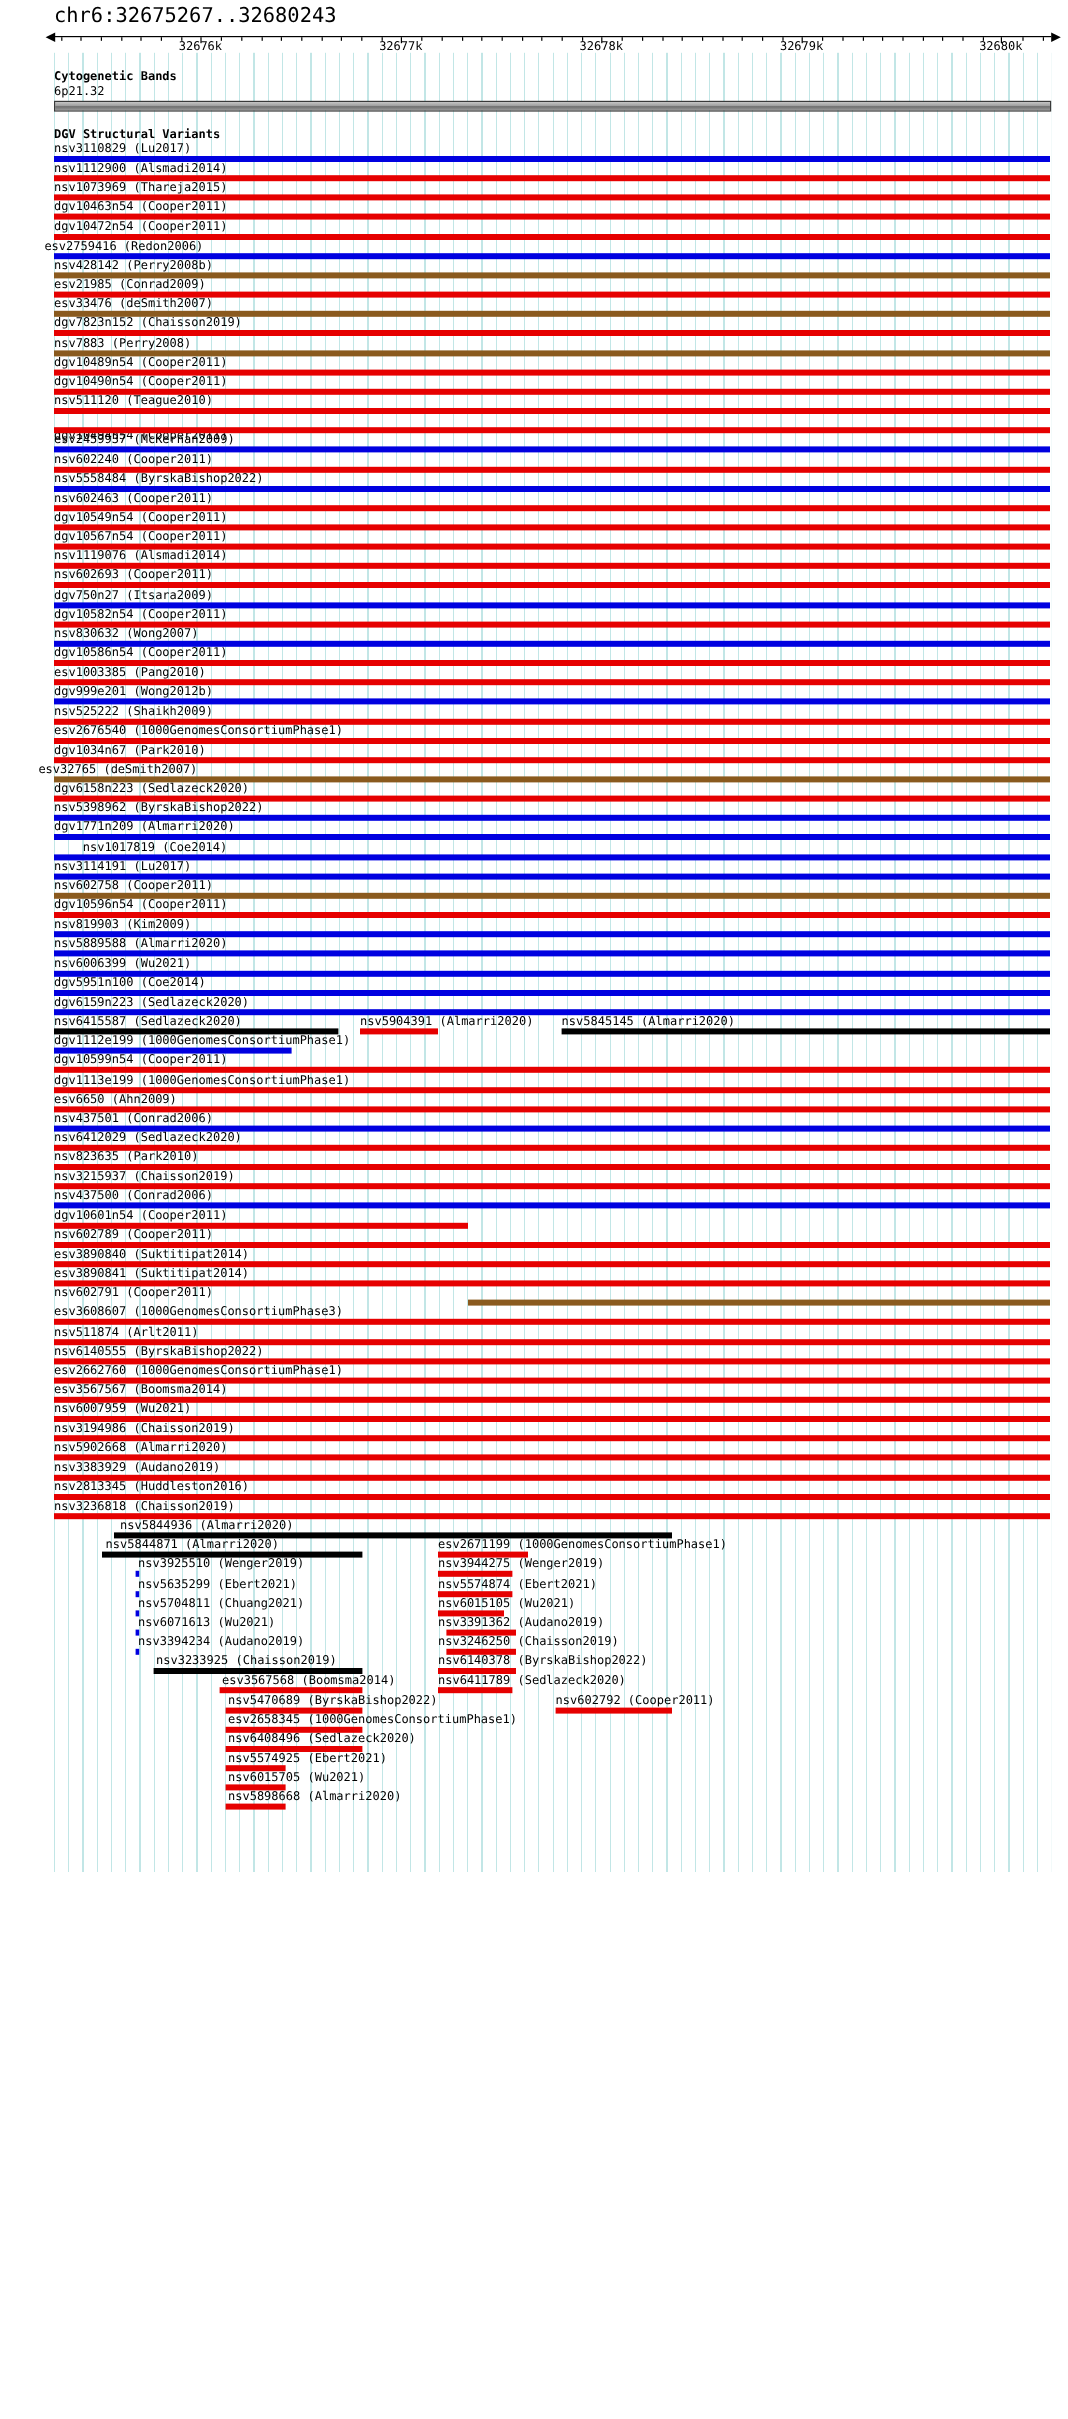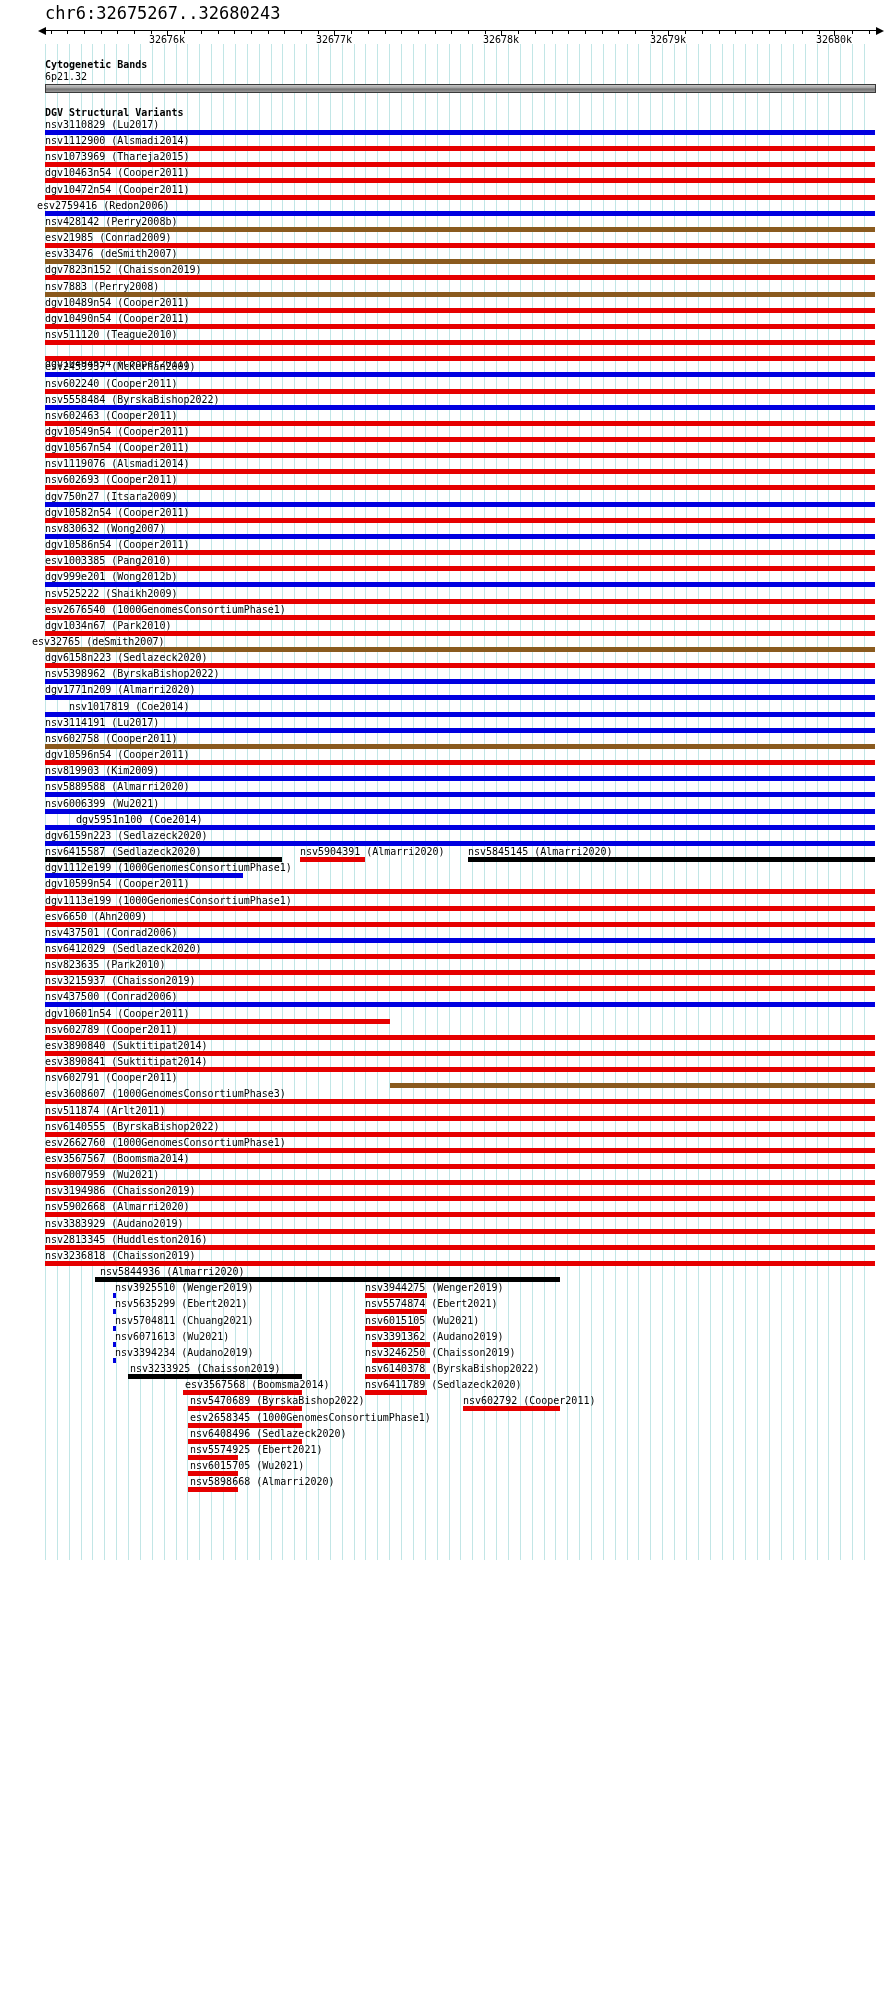--- a/index.html
+++ b/index.html
@@ -278,21 +278,21 @@
       </div>
       <div class="vrow">
         <div class="vlabel" style="left: 45px;">nsv5889588 (Almarri2020)</div>
         <div class="vbar" title="nsv5889588 (Almarri2020)" style="left: 45px; width: 830px; background: rgb(0, 0, 224);"></div>
       </div>
       <div class="vrow">
         <div class="vlabel" style="left: 45px;">nsv6006399 (Wu2021)</div>
         <div class="vbar" title="nsv6006399 (Wu2021)" style="left: 45px; width: 830px; background: rgb(0, 0, 224);"></div>
       </div>
       <div class="vrow">
-        <div class="vlabel" style="left: 45px; margin-left: 31px;">dgv5951n100 (Coe2014)</div>
+        <div class="vlabel" style="left: 45px;">dgv5951n100 (Coe2014)</div>
         <div class="vbar" title="dgv5951n100 (Coe2014)" style="left: 45px; width: 830px; background: rgb(0, 0, 224);"></div>
       </div>
       <div class="vrow">
         <div class="vlabel" style="left: 45px;">dgv6159n223 (Sedlazeck2020)</div>
         <div class="vbar" title="dgv6159n223 (Sedlazeck2020)" style="left: 45px; width: 830px; background: rgb(0, 0, 224);"></div>
       </div>
       <div class="vrow">
         <div class="vlabel" style="left: 45px;">nsv6415587 (Sedlazeck2020)</div>
         <div class="vbar" title="nsv6415587 (Sedlazeck2020)" style="left: 45px; width: 237px; background: rgb(0, 0, 0);"></div>
         <div class="vlabel" style="left: 300px;">nsv5904391 (Almarri2020)</div>
@@ -398,20 +398,26 @@
       </div>
       <div class="vrow">
         <div class="vlabel" style="left: 45px;">nsv3236818 (Chaisson2019)</div>
         <div class="vbar" title="nsv3236818 (Chaisson2019)" style="left: 45px; width: 830px; background: rgb(230, 0, 0);"></div>
       </div>
       <div class="vrow">
         <div class="vlabel" style="left: 100px;">nsv5844936 (Almarri2020)</div>
         <div class="vbar" title="nsv5844936 (Almarri2020)" style="left: 95px; width: 465px; background: rgb(0, 0, 0);"></div>
       </div>
       <div class="vrow">
+        <div class="vlabel" style="left: 88px;">nsv5844871 (Almarri2020)</div>
+        <div class="vbar" title="nsv5844871 (Almarri2020)" style="left: 85px; width: 217px; background: rgb(0, 0, 0);"></div>
+        <div class="vlabel" style="left: 365px;">esv2671199 (1000GenomesConsortiumPhase1)</div>
+        <div class="vbar" title="esv2671199 (1000GenomesConsortiumPhase1)" style="left: 365px; width: 75px; background: rgb(230, 0, 0);"></div>
+      </div>
+      <div class="vrow">
         <div class="vlabel" style="left: 115px;">nsv3925510 (Wenger2019)</div>
         <div class="vbar" title="nsv3925510 (Wenger2019)" style="left: 113px; width: 3px; background: rgb(0, 0, 224);"></div>
         <div class="vlabel" style="left: 365px;">nsv3944275 (Wenger2019)</div>
         <div class="vbar" title="nsv3944275 (Wenger2019)" style="left: 365px; width: 62px; background: rgb(230, 0, 0);"></div>
       </div>
       <div class="vrow">
         <div class="vlabel" style="left: 115px;">nsv5635299 (Ebert2021)</div>
         <div class="vbar" title="nsv5635299 (Ebert2021)" style="left: 113px; width: 3px; background: rgb(0, 0, 224);"></div>
         <div class="vlabel" style="left: 365px;">nsv5574874 (Ebert2021)</div>
         <div class="vbar" title="nsv5574874 (Ebert2021)" style="left: 365px; width: 62px; background: rgb(230, 0, 0);"></div>

